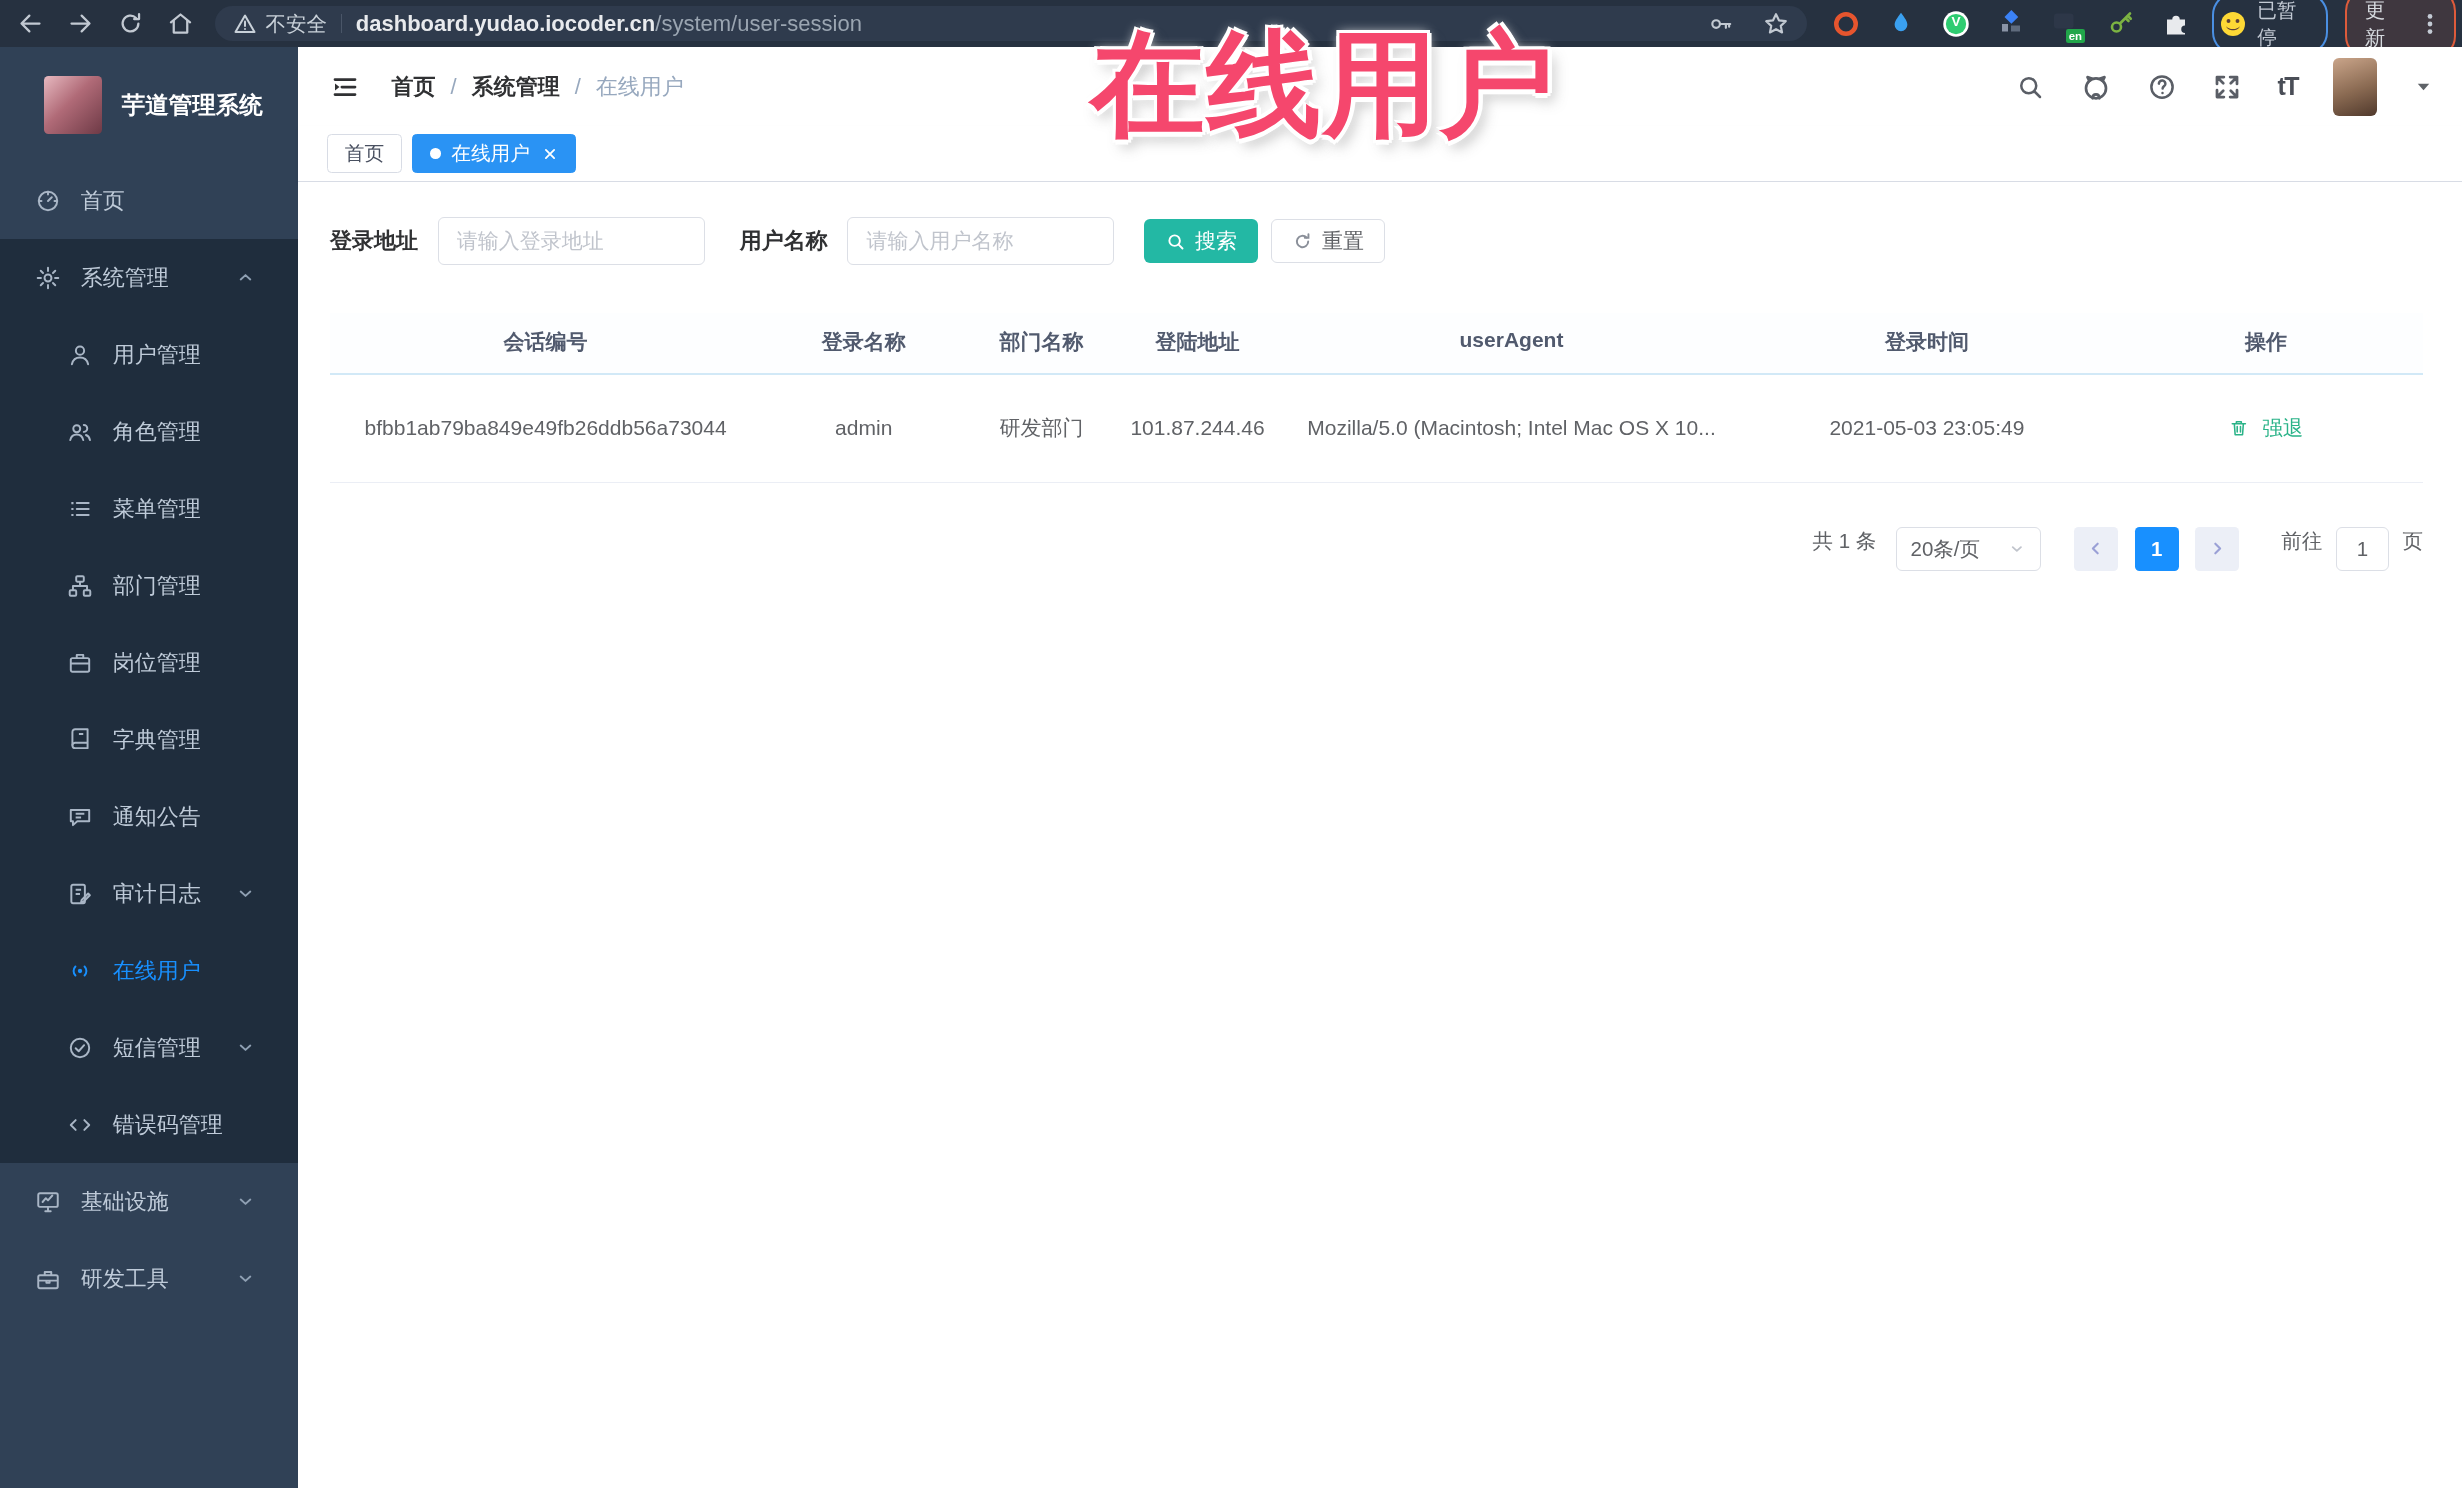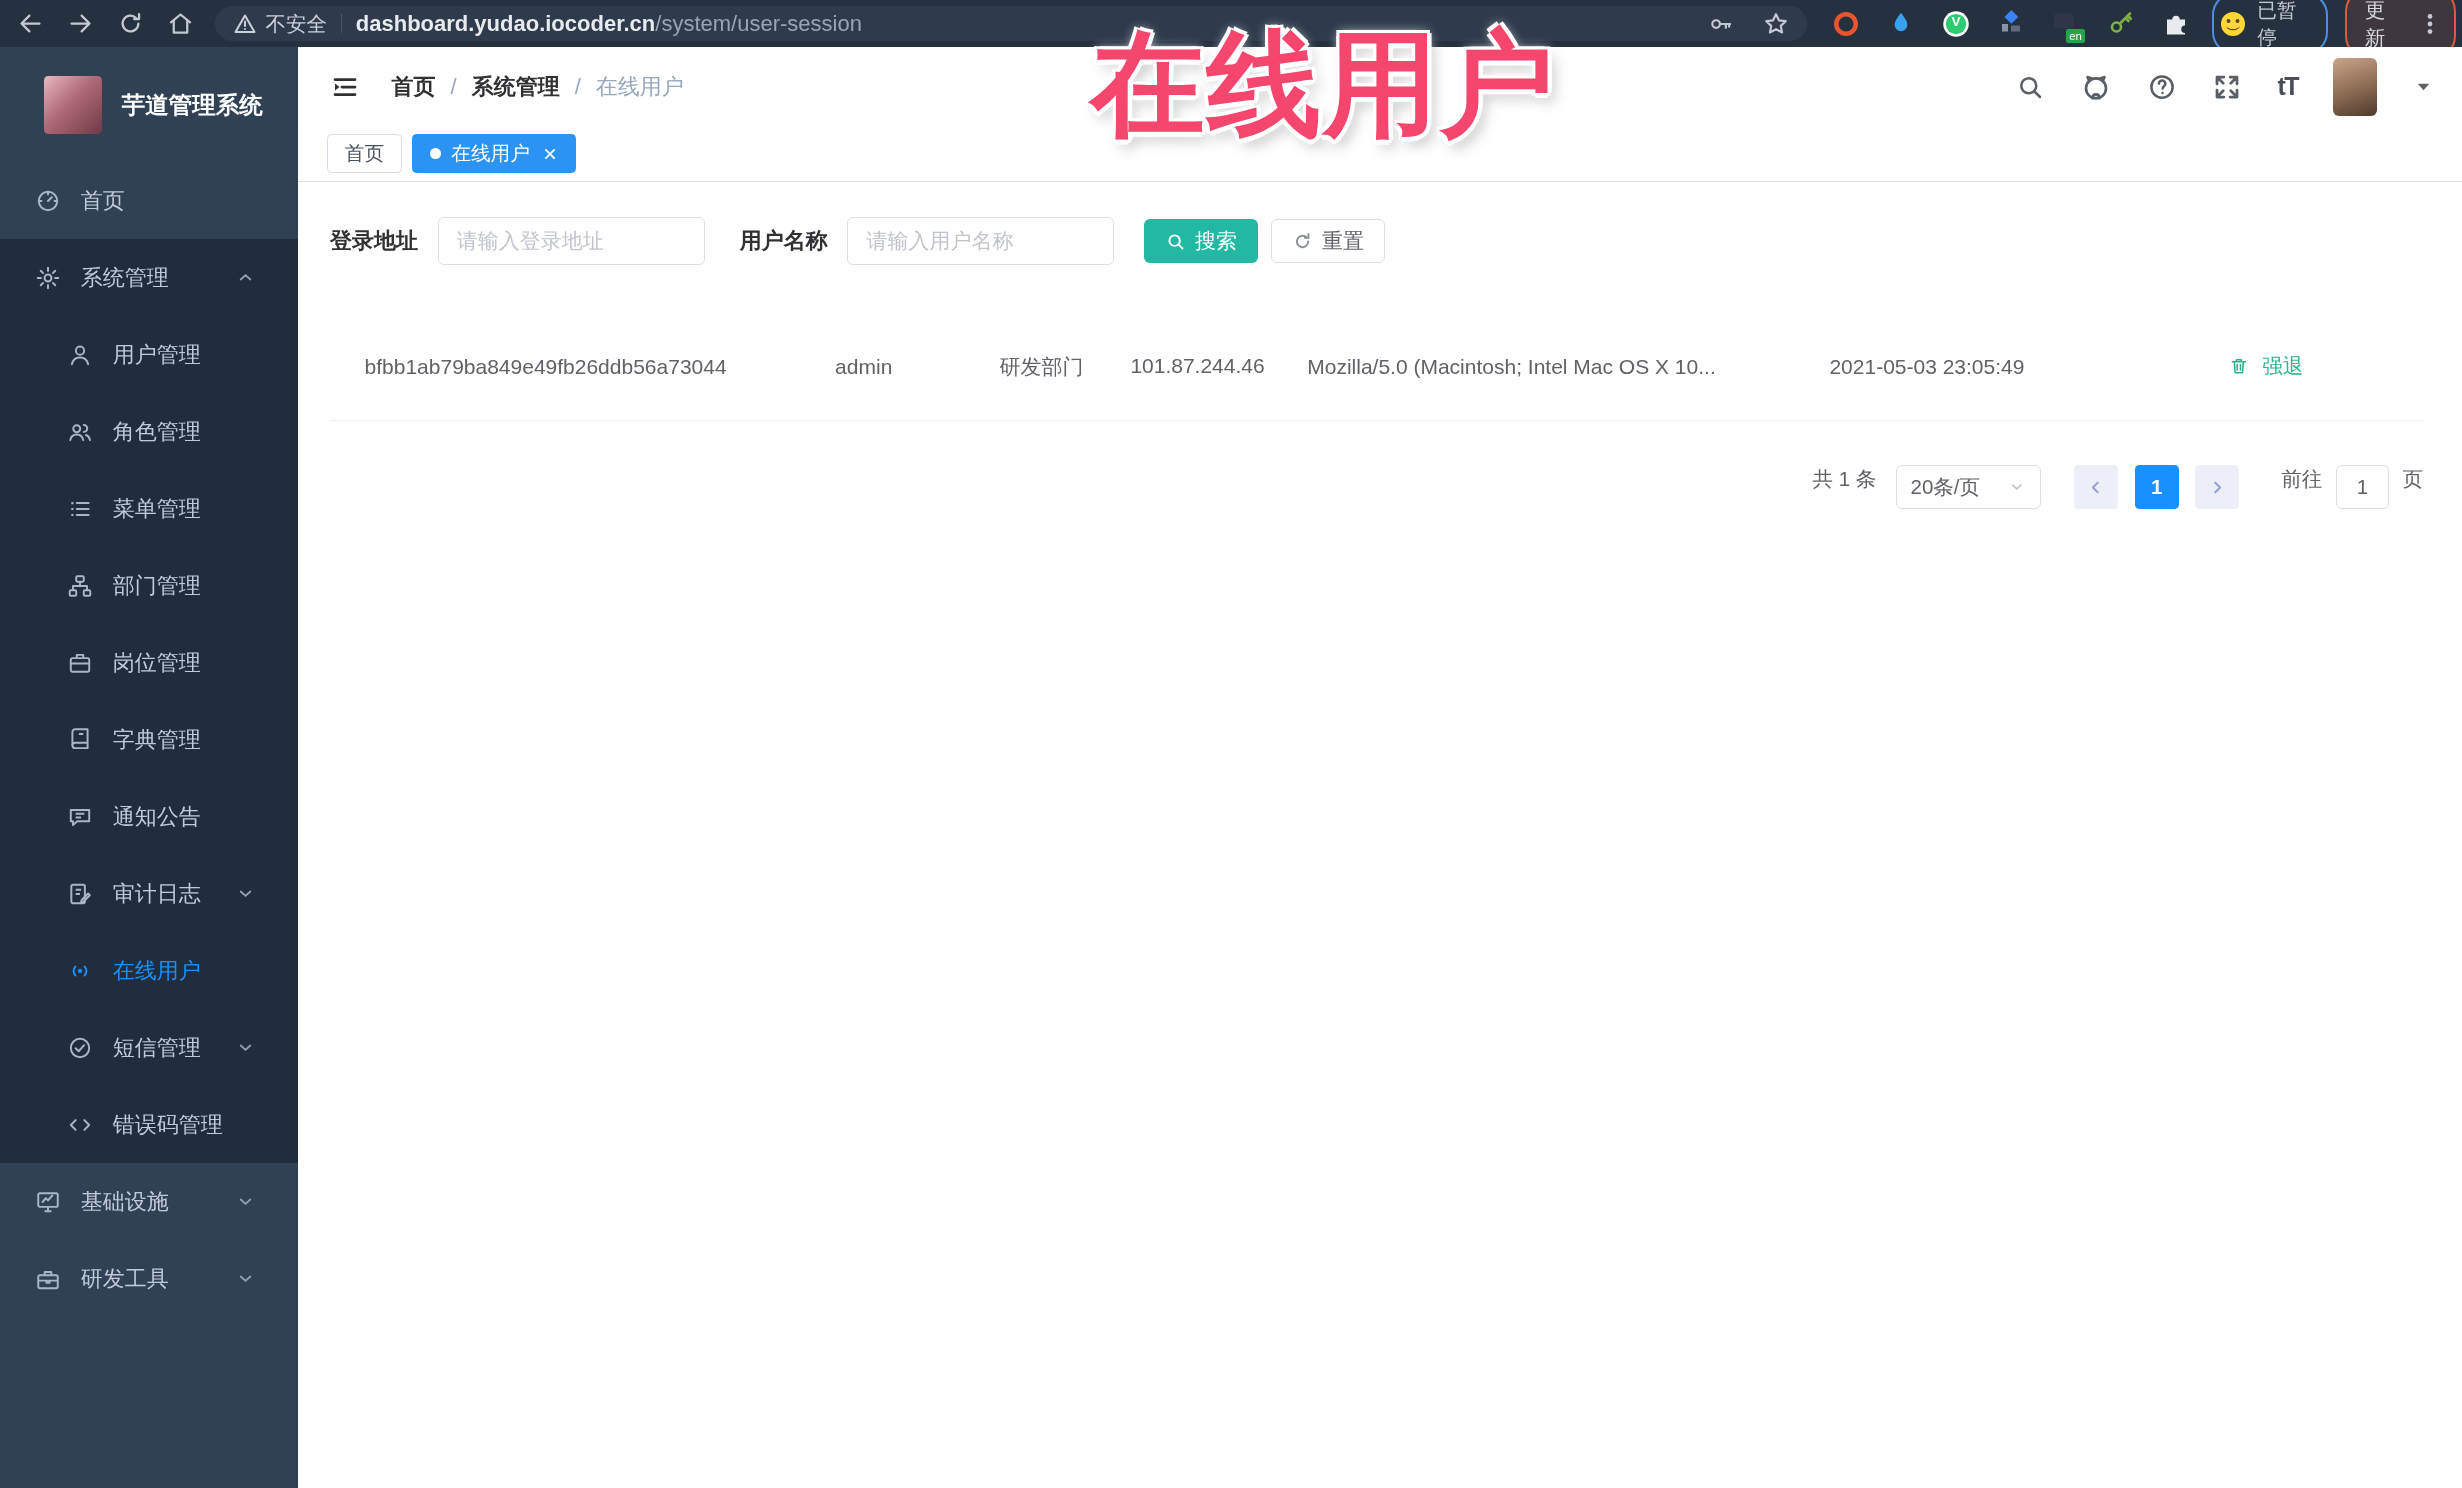--- a/index.html
+++ b/index.html
@@ -13,21 +13,21 @@
   .omnibox { margin-left:21px; width:1656px; height:35px; background:#2f3b4d; border-radius:18px; display:flex; align-items:center; padding:0 18px; color:#c9d1d9; }
   .omnibox .sec-label { font-size:20.5px; margin-left:9px; }
   .omni-divider { width:1.5px; height:19.7px; background:#4a5668; margin:0 13.6px; }
   .url { font-size:22px; white-space:nowrap; }
   .url .domain { color:#e8eaed; font-weight:700; }
   .url .path { color:#9aa5b1; }
   .omni-right { margin-left:auto; display:flex; align-items:center; gap:29px; color:#c2c9d2; }
   .ext-row { display:flex; align-items:center; gap:23px; margin-left:23px; }
   .ext-slot { position:relative; width:32px; height:32px; display:flex; align-items:center; justify-content:center; }
   .ext-v-label { position:absolute; top:6.8px; left:0; right:0; text-align:center; font-size:13.6px; font-weight:700; color:#fff; }
-  .ext-en-label { position:absolute; right:-3px; bottom:-3px; background:#21a64a; color:#fff; font-size:11.4px; font-weight:400; padding:0.8px 3px; border-radius:2.3px; }
+  .ext-en-label { position:absolute; right:-3px; bottom:-3px; background:#21a64a; color:#fff; font-size:11.4px; font-weight:700; padding:0.8px 3px; border-radius:2.3px; }
   .paused-pill { margin-left:19.7px; display:flex; align-items:center; gap:9px; border:2.3px solid #4a8fe2; border-radius:23px; padding:2.3px 13.6px 2.3px 4.5px; color:#c3cad4; font-size:19.7px; }
   .update-pill { margin-left:16.7px; display:flex; align-items:center; gap:15px; border:2.3px solid #dd5b3b; border-radius:23px; padding:5.3px 10.6px 5.3px 18px; color:#d6dadf; font-size:20.5px; background:rgba(221,91,59,.14); }
 
   
   .sidebar { position:absolute; top:47px; left:0; bottom:0; width:298px; background:#304156; overflow:hidden; }
   .logo-row { height:115px; display:flex; align-items:center; padding-left:44px; gap:19.7px; }
   .logo-img { width:58px; height:58px; border-radius:4.5px; background:linear-gradient(135deg,#e7b9c0 0%,#b06a77 45%,#6e3a46 100%); }
   .logo-title { color:#fff; font-size:23.5px; font-weight:700; }
   .menu-item { height:77px; display:flex; align-items:center; padding-left:35px; color:#bfcbd9; font-size:22px; gap:19.7px; cursor:pointer; }
   .menu-item .chev { margin-left:auto; margin-right:41px; color:#8fa0b3; }
@@ -465,20 +465,29 @@
       <button class="btn btn-reset">
         <svg viewBox="0 0 24 24" width="21" height="21" fill="none" stroke="#8a8f99" stroke-width="2.2" stroke-linecap="round">
             <path d="M18.5 12a6.5 6.5 0 1 1-1.9-4.6"></path>
             <path d="M18.8 3.6v4.2h-4.2"></path>
           </svg>
         <span>重置</span>
       </button>
     </div>
 
     <div class="table">
+      <div class="t-head">
+        <span class="cell c1">会话编号</span>
+        <span class="cell c2">登录名称</span>
+        <span class="cell c3">部门名称</span>
+        <span class="cell c4">登陆地址</span>
+        <span class="cell c5">userAgent</span>
+        <span class="cell c6">登录时间</span>
+        <span class="cell c7">操作</span>
+      </div>
       <div class="t-row">
         <span class="cell c1">bfbb1ab79ba849e49fb26ddb56a73044</span>
         <span class="cell c2">admin</span>
         <span class="cell c3">研发部门</span>
         <span class="cell c4"><span class="ip-wrap">101.87.244.46</span></span>
         <span class="cell c5 ua">Mozilla/5.0 (Macintosh; Intel Mac OS X 10...</span>
         <span class="cell c6">2021-05-03 23:05:49</span>
         <span class="cell c7">
           <span class="action-link">
             <svg viewBox="0 0 24 24" width="19.7" height="19.7" fill="none" stroke="currentColor" stroke-width="1.9" stroke-linecap="round" stroke-linejoin="round">

